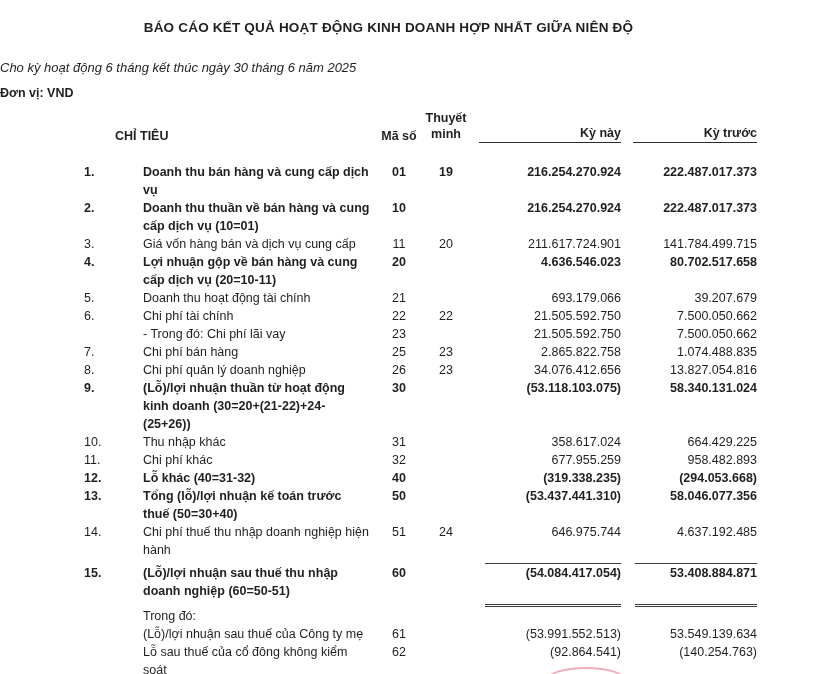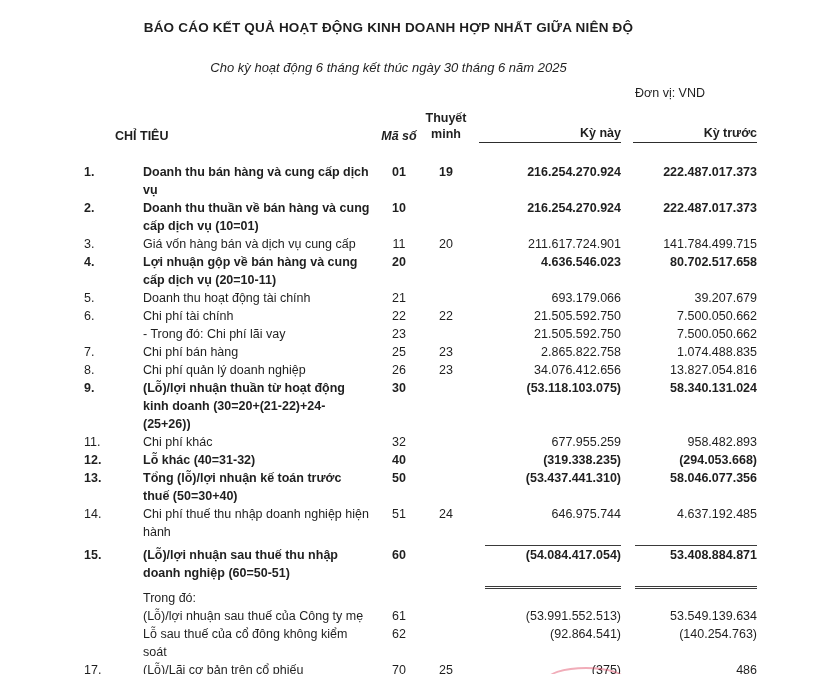--- a/index.html
+++ b/index.html
@@ -17,46 +17,47 @@
   }
   .title {
     margin-top: 20px;
     text-align: center;
     font-weight: bold;
     font-size: 13.5px;
     letter-spacing: 0.2px;
   }
   .subtitle {
     margin-top: 25px;
-    text-align: center;
+    text-align: left;
     font-style: italic;
     font-size: 13px;
   }
   .unit {
     margin-top: 11px;
-    text-align: right;
+    text-align: left;
     padding-right: 72px;
     font-size: 12.5px;
+    font-weight: bold;
   }
   table.fin {
     margin: 10px 0 0 84px;
     border-collapse: collapse;
     table-layout: fixed;
     width: 673px;
   }
   col.c-num  { width: 31px; }
   col.c-name { width: 262px; }
   col.c-code { width: 44px; }
   col.c-note { width: 50px; }
   col.c-cur  { width: 150px; }
   col.c-pri  { width: 136px; }
 
   th { font-weight: bold; vertical-align: bottom; font-size: 12.5px; padding: 0; }
   th.h-item { text-align: left; }
-  th.h-code { text-align: center; white-space: nowrap; font-style: italic; }
+  th.h-code { text-align: center; white-space: nowrap; }
   th.h-note { text-align: center; line-height: 16px; padding-bottom: 1px; }
   th.h-cur, th.h-pri { text-align: right; }
   .hline {
     display: block;
     text-align: right;
     border-bottom: 1.5px solid #2d2d2d;
     padding-bottom: 2px;
   }
   th.h-cur .hline { margin-left: 8px; }
   th.h-pri .hline { margin-left: 12px; }
@@ -232,20 +233,28 @@
     </tr>
         <tr class="bold">
       <td class="c-num">9.</td>
       <td class="c-name">(Lỗ)/lợi nhuận thuần từ hoạt động kinh doanh (30=20+(21-22)+24-(25+26))</td>
       <td class="c-code">30</td>
       <td class="c-note"></td>
       <td class="c-cur">(53.118.103.075)</td>
       <td class="c-pri">58.340.131.024</td>
     </tr>
         <tr>
+      <td class="c-num">10.</td>
+      <td class="c-name">Thu nhập khác</td>
+      <td class="c-code">31</td>
+      <td class="c-note"></td>
+      <td class="c-cur">358.617.024</td>
+      <td class="c-pri">664.429.225</td>
+    </tr>
+        <tr>
       <td class="c-num">11.</td>
       <td class="c-name">Chi phí khác</td>
       <td class="c-code">32</td>
       <td class="c-note"></td>
       <td class="c-cur">677.955.259</td>
       <td class="c-pri">958.482.893</td>
     </tr>
         <tr class="bold">
       <td class="c-num">12.</td>
       <td class="c-name">Lỗ khác (40=31-32)</td>

